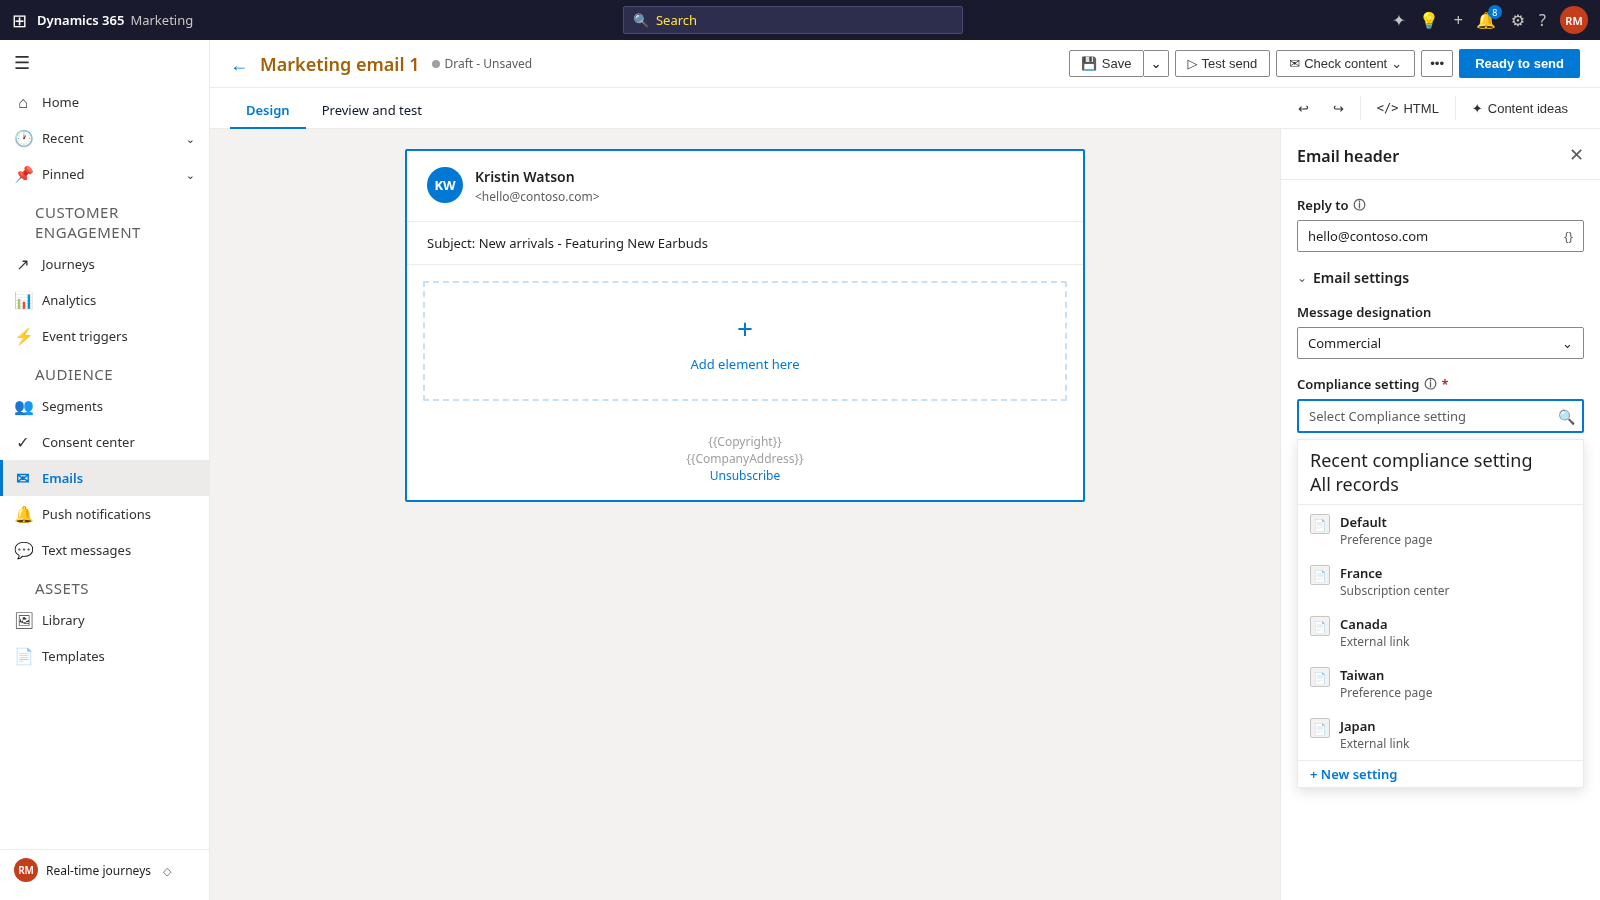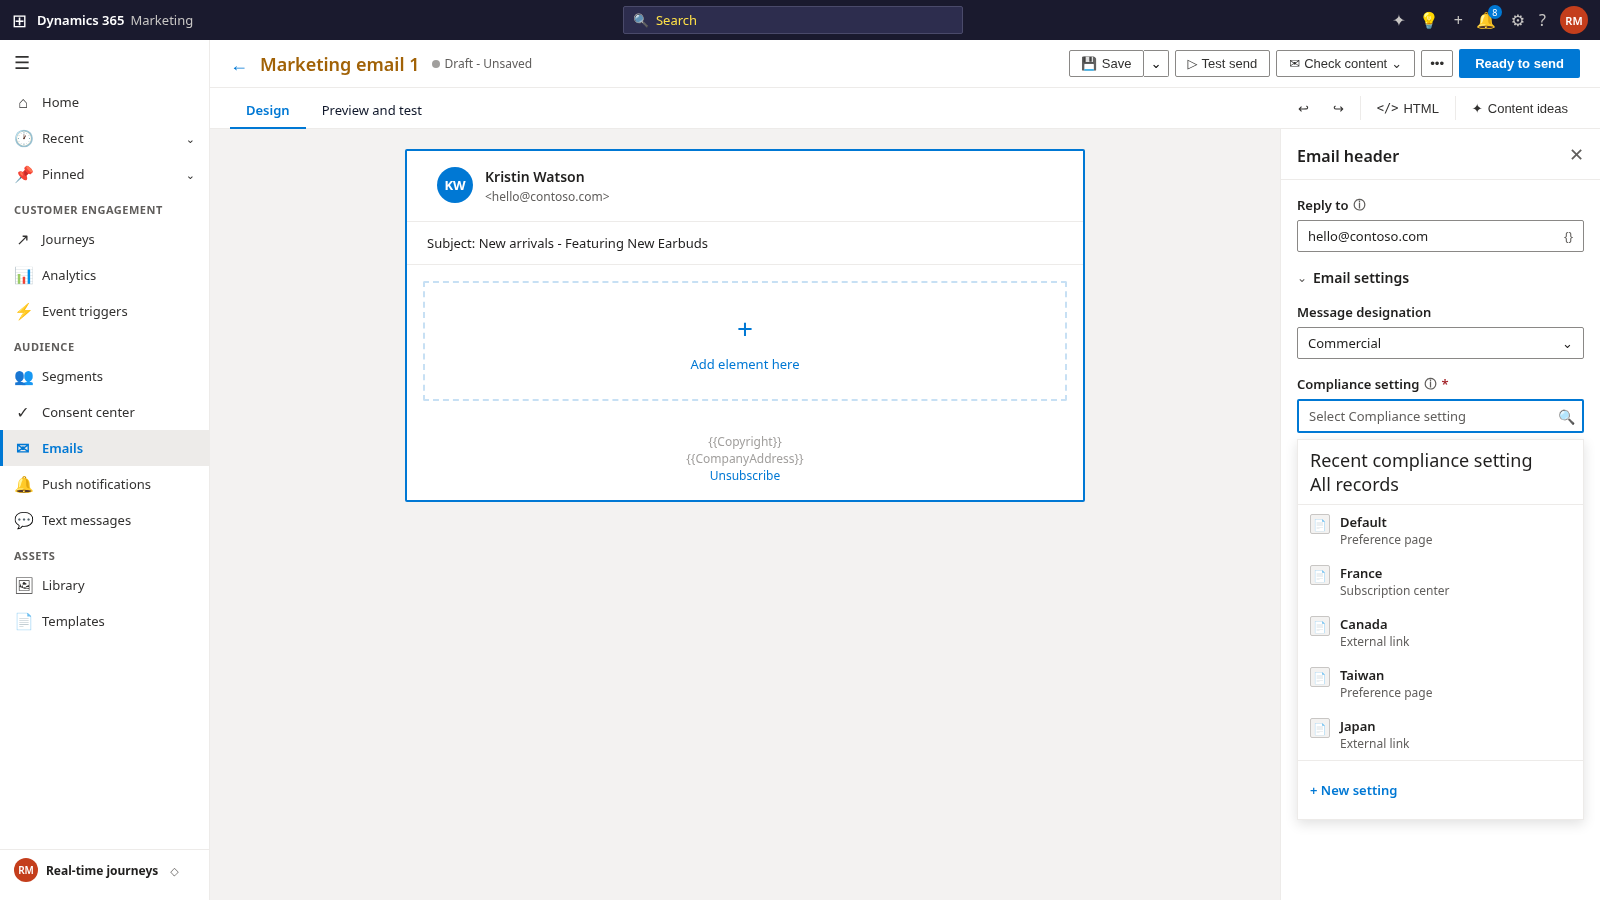--- a/index.html
+++ b/index.html
@@ -74,26 +74,27 @@
     .sidebar-toggle {
       padding: 10px 14px;
       display: flex;
       align-items: center;
       cursor: pointer;
       color: #323130;
     }
     .sidebar-toggle span { font-size: 18px; }
 
     .sidebar-section-label {
-      font-size: 11px;
-      font-weight: 700;
+      font-size: 15px;
+      font-weight: 400;
       color: #605e5c;
       padding: 10px 14px 4px;
       text-transform: uppercase;
       letter-spacing: 0.5px;
+      margin-left: 21px;
     }
     .sidebar-item {
       display: flex;
       align-items: center;
       gap: 10px;
       padding: 7px 14px;
       cursor: pointer;
       border-radius: 0;
       color: #323130;
       font-size: 13px;
@@ -117,21 +118,21 @@
       gap: 8px;
       cursor: pointer;
     }
     .sidebar-footer .rm-avatar {
       width: 24px; height: 24px; border-radius: 50%;
       background: #c43e1c;
       color: #fff;
       display: flex; align-items: center; justify-content: center;
       font-size: 10px; font-weight: 600;
     }
-    .sidebar-footer-label { font-size: 12px; font-weight: 700; }
+    .sidebar-footer-label { font-size: 12px; font-weight: 400; }
 
     
     .main {
       flex: 1;
       display: flex;
       flex-direction: column;
       overflow: hidden;
     }
 
     
@@ -267,21 +268,21 @@
       display: flex;
       align-items: flex-start;
       gap: 12px;
       border-bottom: 1px solid #edebe9;
     }
     .sender-avatar {
       width: 36px; height: 36px; border-radius: 50%;
       background: #0078d4;
       color: #fff;
       display: flex; align-items: center; justify-content: center;
-      font-size: 13px; font-weight: 700; flex-shrink: 0; margin-left: 10px;
+      font-size: 13px; font-weight: 700; flex-shrink: 0;
     }
     .sender-info { display: flex; flex-direction: column; gap: 2px; }
     .sender-name { font-weight: 600; font-size: 14px; }
     .sender-email { font-size: 12px; color: #605e5c; }
     .email-subject {
       padding: 12px 20px;
       font-size: 13px;
       color: #605e5c;
       border-bottom: 1px solid #edebe9;
     }
@@ -455,21 +456,21 @@
       font-size: 11px;
       color: #605e5c;
       flex-shrink: 0;
       margin-top: 1px;
     }
     .dropdown-item-text { display: flex; flex-direction: column; }
     .dropdown-item-name { font-size: 13px; font-weight: 600; color: #201f1e; }
     .dropdown-item-sub { font-size: 12px; color: #605e5c; }
 
     .dropdown-new {
-      padding: 20px 12px;
+      padding: 4px 12px;
       border-top: 1px solid #edebe9;
       color: #0078d4;
       cursor: pointer;
       font-size: 13px;
       font-weight: 600;
     }
 
     .required-star { color: #a4262c; }
   </style>
 </head>

